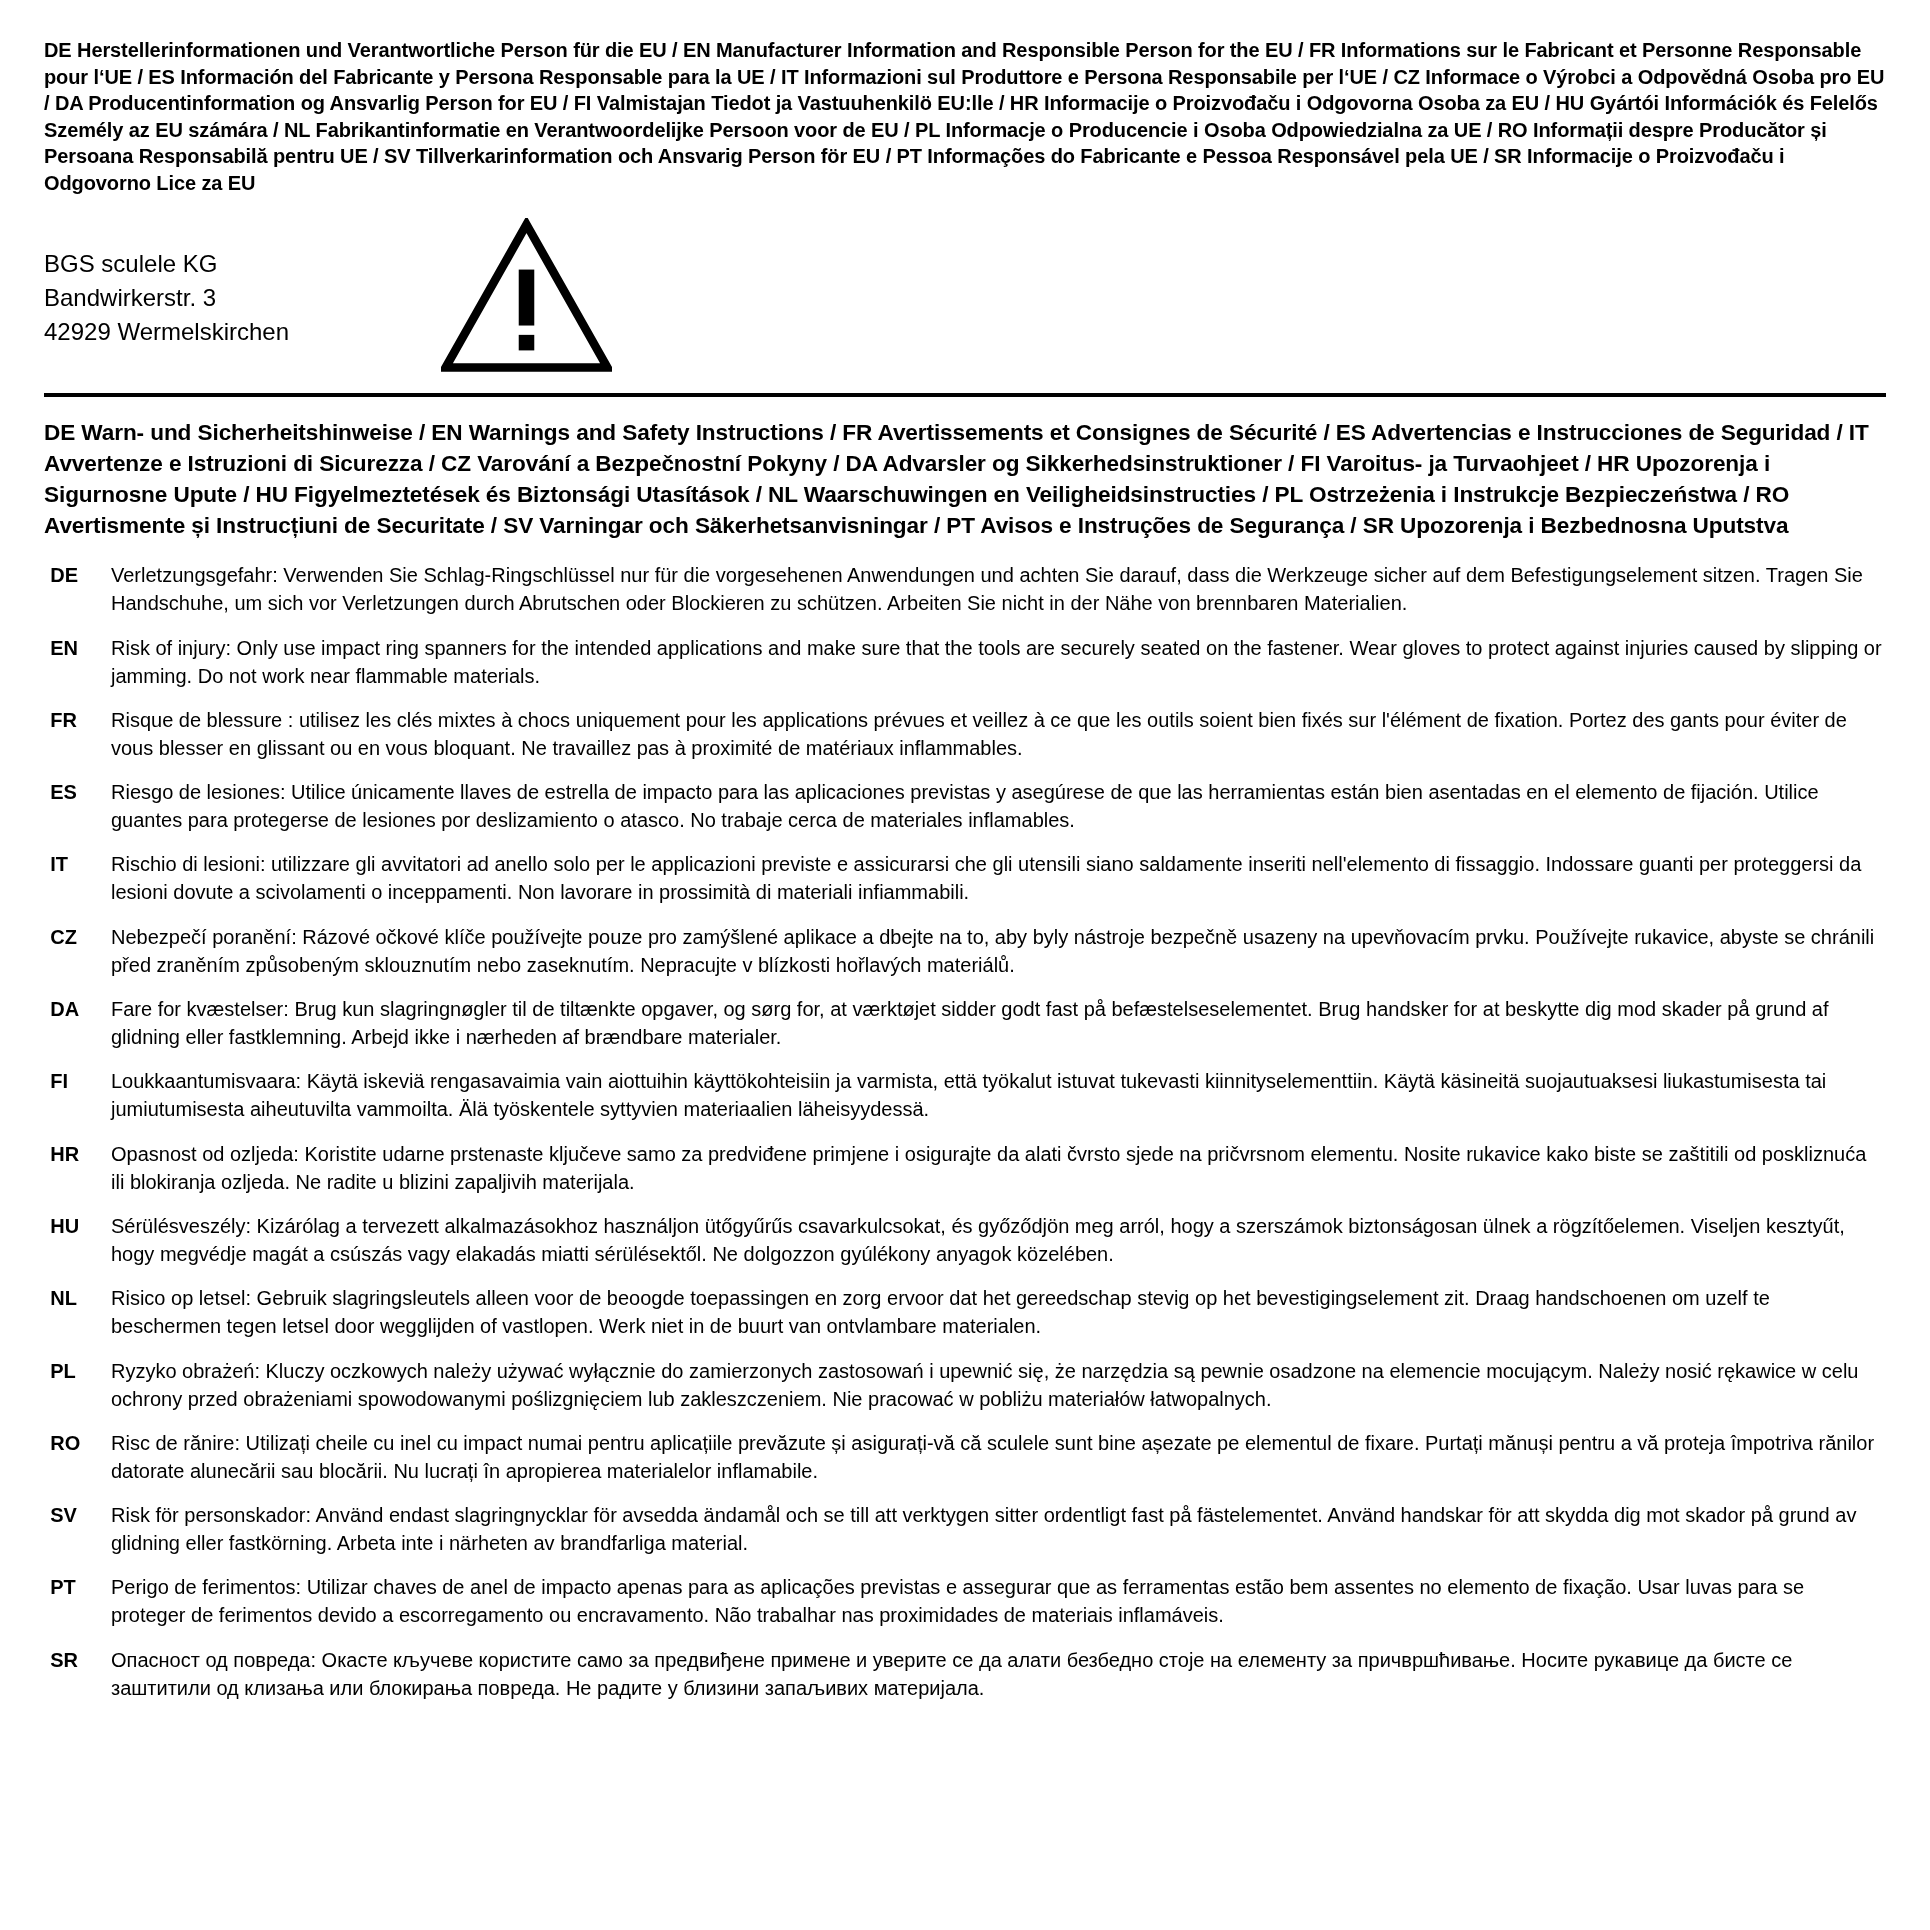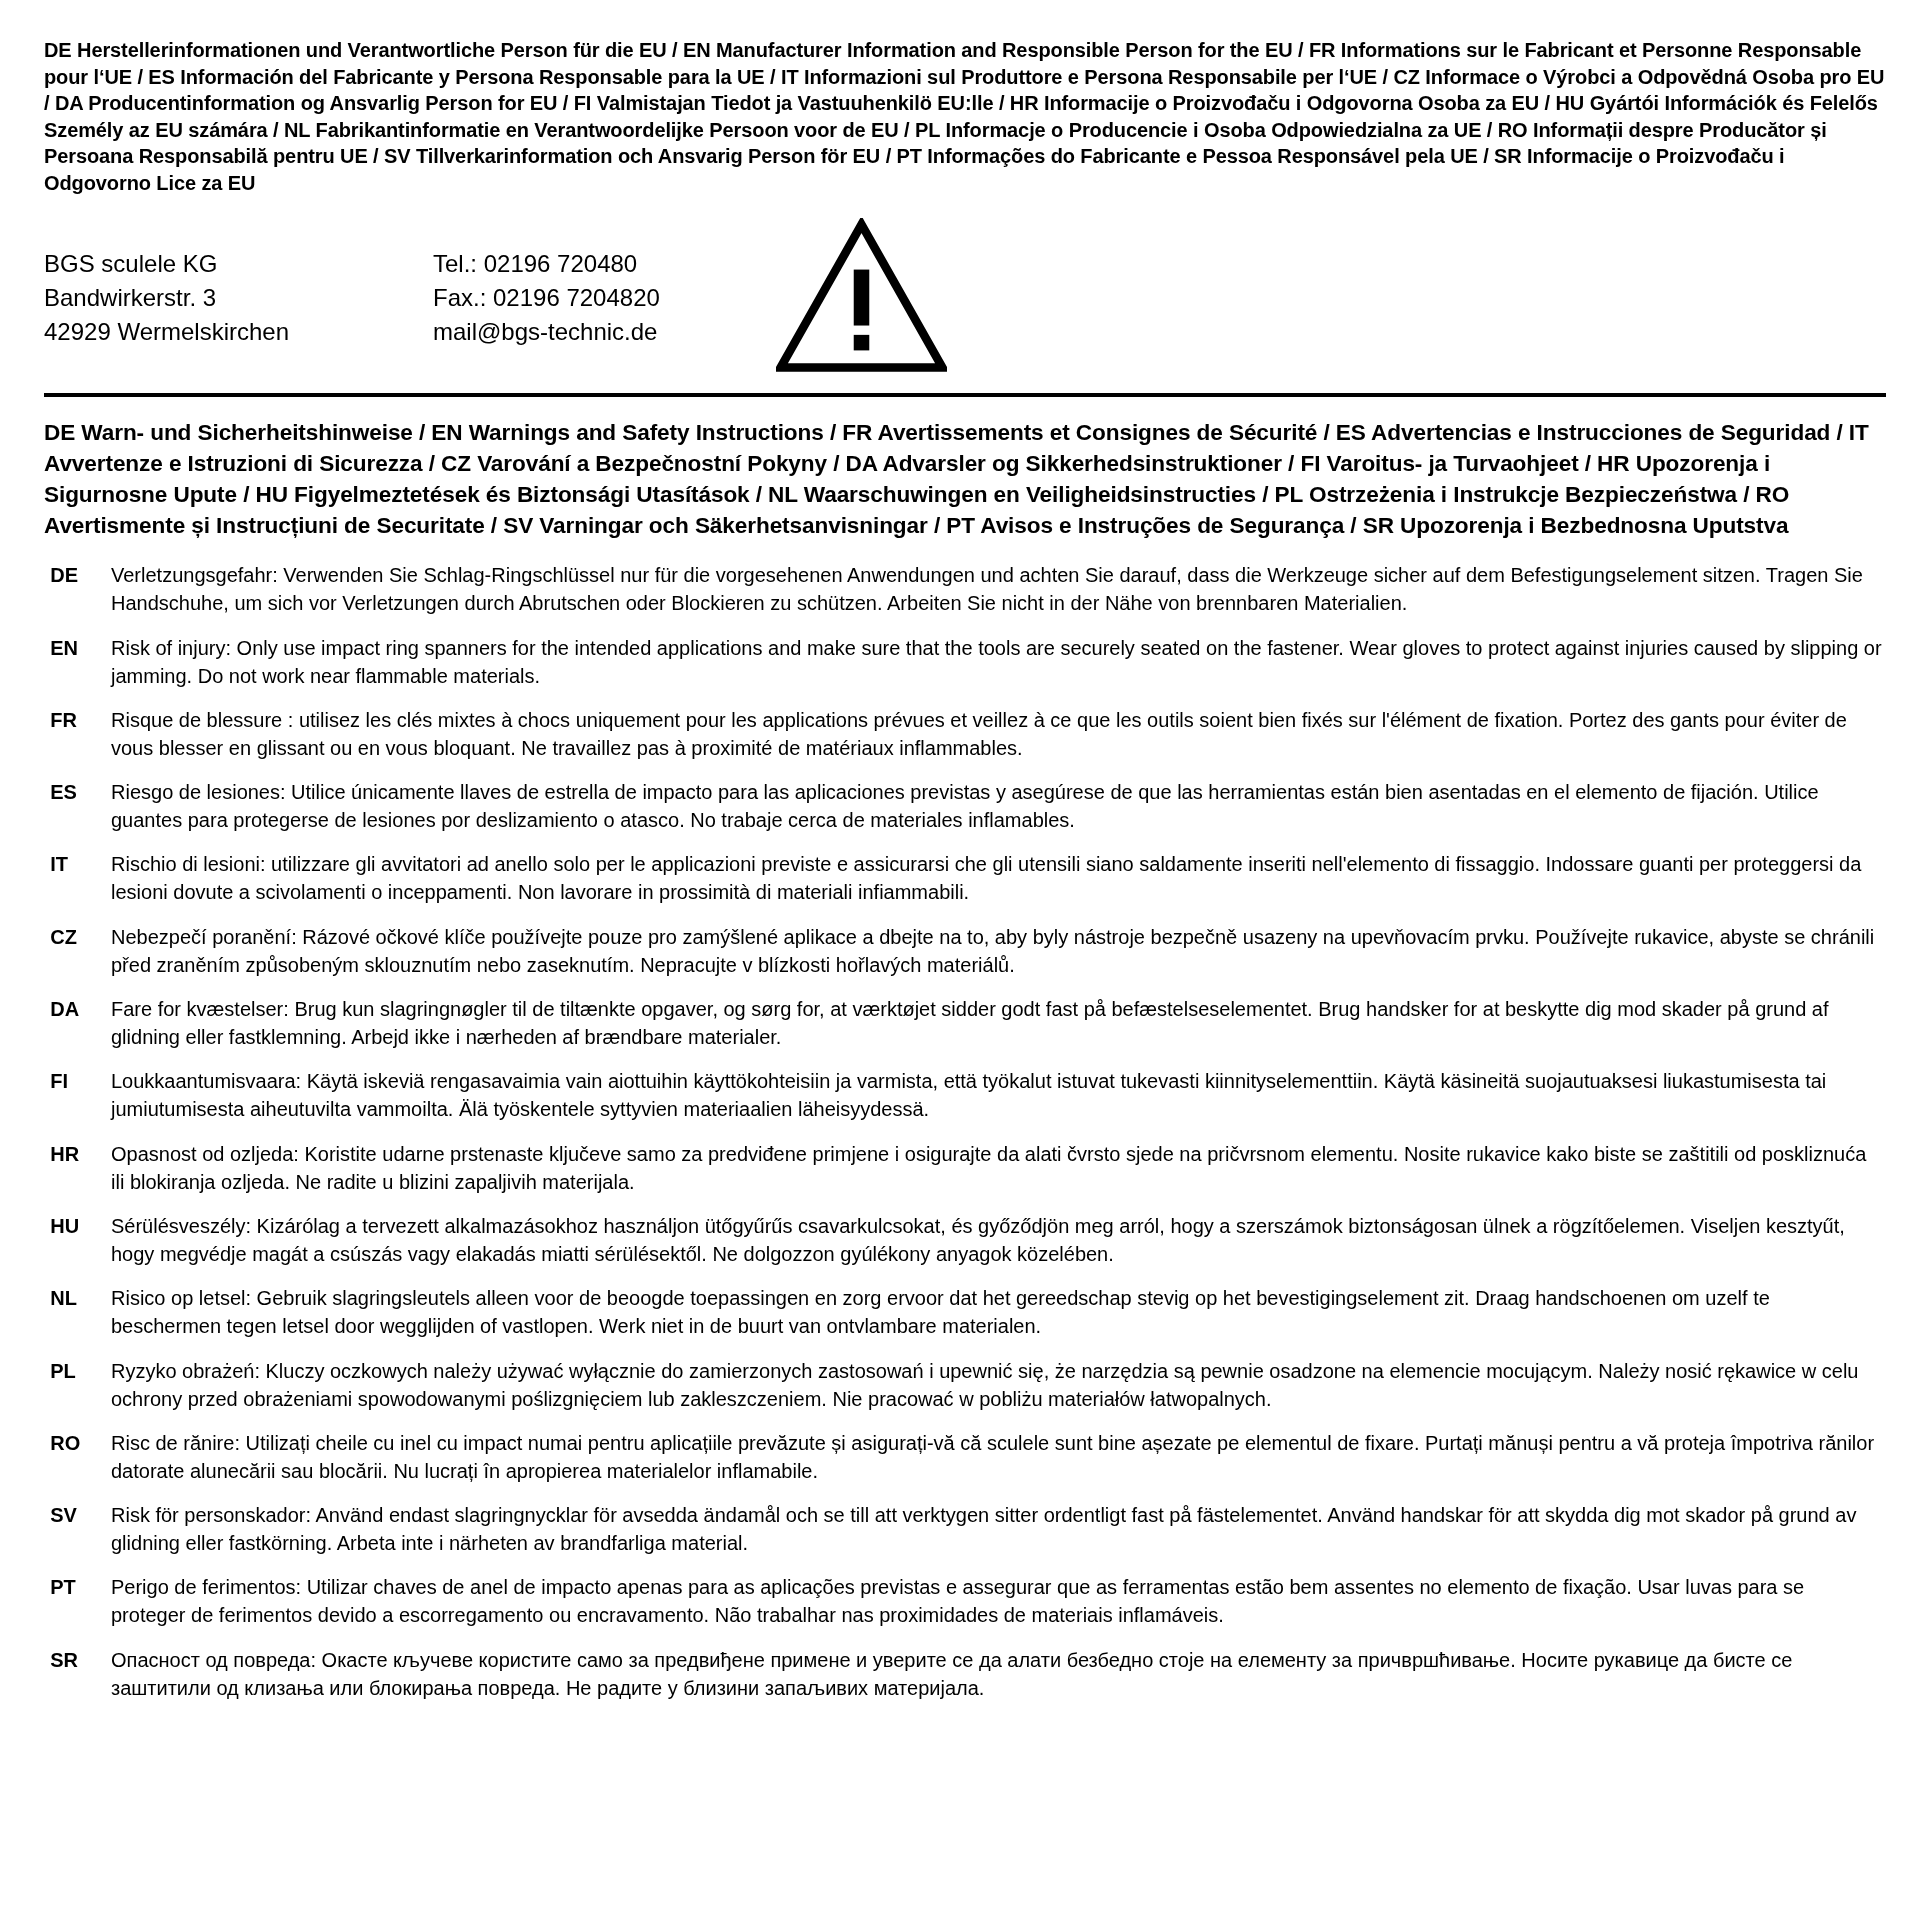--- a/index.html
+++ b/index.html
@@ -141,25 +141,20 @@
 
   <div class="company-band">
 
 
     <div class="addr">
       <div>BGS sculele KG</div>
       <div>Bandwirkerstr. 3</div>
       <div>42929 Wermelskirchen</div>
     </div>
 
-    <div class="contact">
-      <div>Tel.: 02196 720480</div>
-      <div>Fax.: 02196 7204820</div>
-      <div>mail@bgs-technic.de</div>
-    </div>
 
 
     <div class="warn-tri">
       <svg width="171" height="156" viewBox="0 0 220 200" aria-hidden="true">
         <polygon points="110,8 214,192 6,192" fill="none" stroke="#000" stroke-width="11" stroke-linejoin="miter"></polygon>
         <rect x="100" y="66" width="20" height="72" fill="#000"></rect>
         <rect x="100" y="150" width="20" height="20" fill="#000"></rect>
       </svg>
     </div>
 

